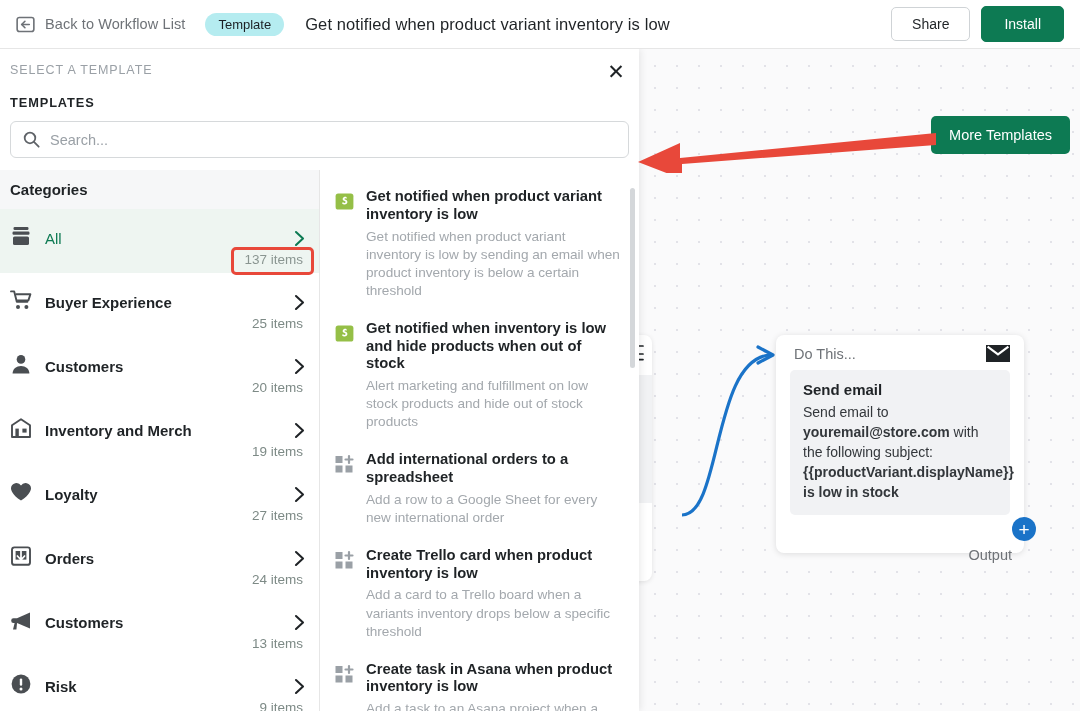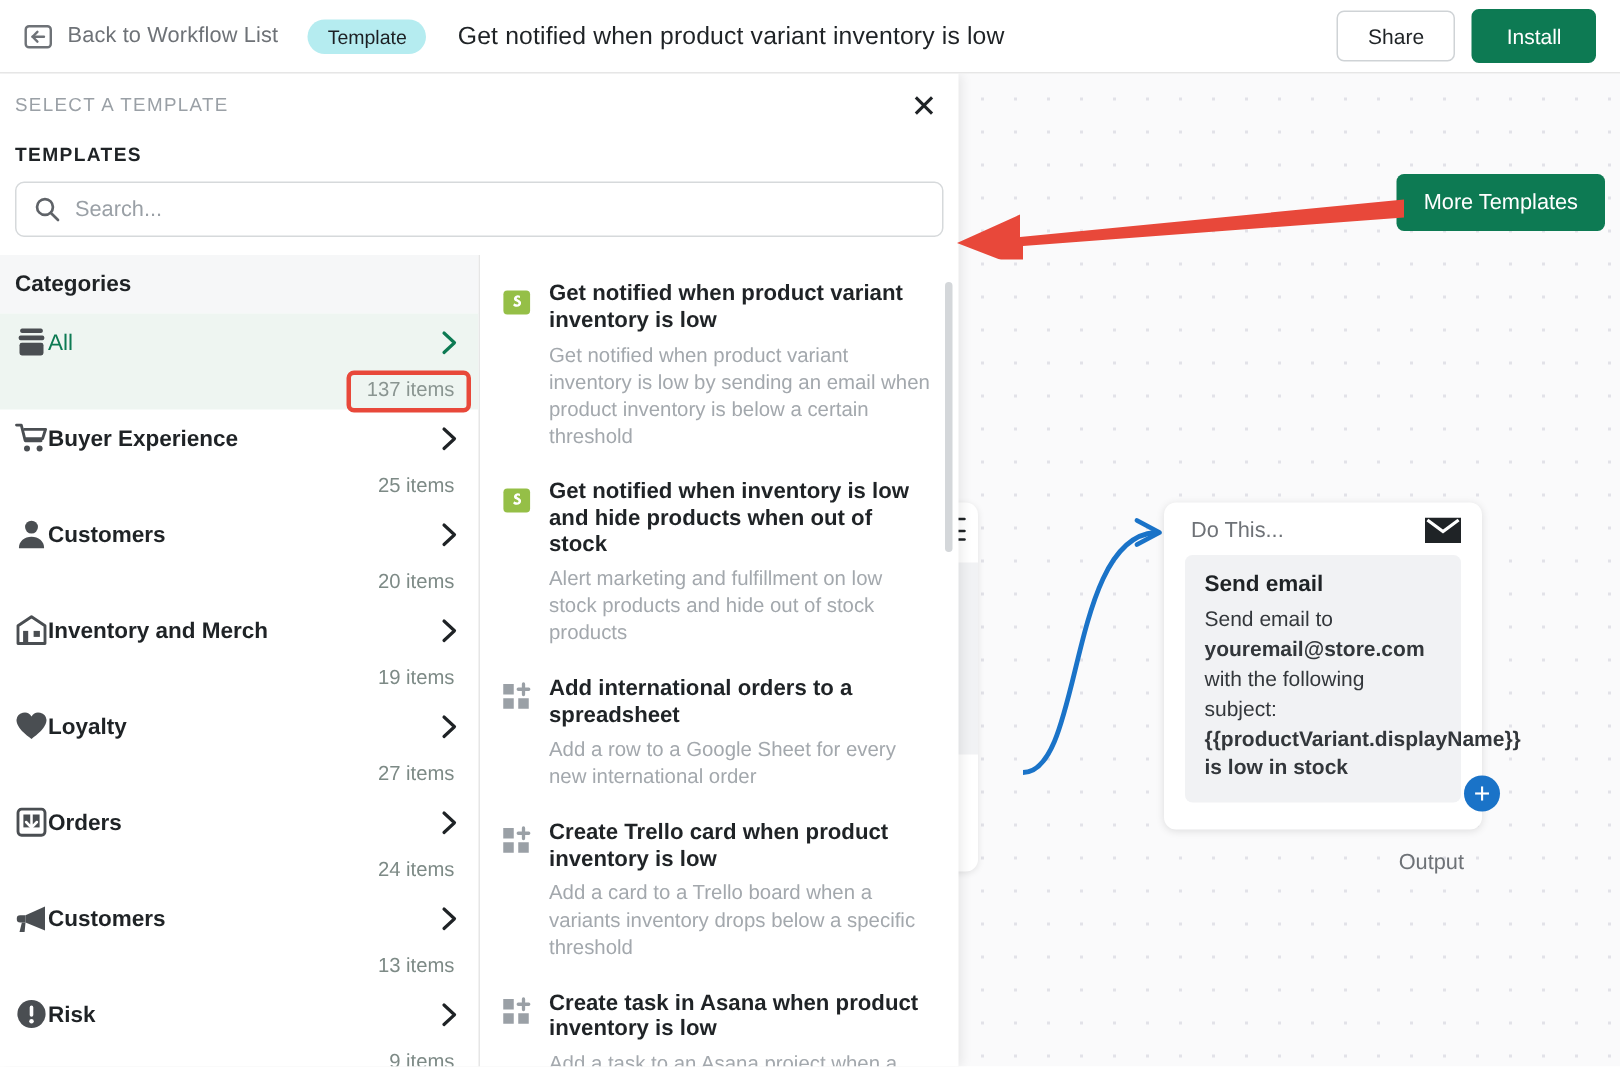--- a/index.html
+++ b/index.html
@@ -82,21 +82,21 @@
   .np-l1 { position:absolute; left:-4px; top: 24px; font-size:14.5px; color:#33373b; font-weight:700;}
   .np-l2 { position:absolute; left:-6px; top: 176px; font-size:14.5px; color:#33373b; font-weight:700;}
   .np-l3 { position:absolute; left:-6px; top: 208px; font-size:14.5px; color:#33373b;}
   .np-plus {
     position:absolute; left: 24px; top: 202px; width: 24px; height: 24px;
     border-radius: 50%; background:#1a73c8; color:#fff; font-size:18px;
     display:flex; align-items:center; justify-content:center; line-height:1;
   }
 
   .node-do {
-    position: absolute; left: 776px; top: 286px; width: 212px; height: 218px;
+    position: absolute; left: 776px; top: 286px; width: 248px; height: 218px;
     background: #ffffff; border-radius: 8px;
     box-shadow: 0 1px 6px rgba(0,0,0,.12); z-index: 12;
   }
   .do-head {
     display: flex; align-items: center; justify-content: space-between;
     padding: 10px 14px 6px 18px;
   }
   .do-head-title { font-size: 14.5px; color: #6e7277; }
   .do-card {
     margin: 2px 14px 11px 14px; background: #f1f2f4; border-radius: 5px;
@@ -159,21 +159,21 @@
     display: flex; flex-direction: column;
   }
   .cats-header {
     background: #f6f7f8; padding: 11px 0 11px 10px;
     font-size: 15px; font-weight: 700; color: #1f2326;
   }
   .cat-row {
     position: relative; height: 64px; padding: 0 14px 0 10px; cursor: pointer;
   }
   .cat-row.active { background: #eef5f1; }
-  .cat-top { display: flex; align-items: center; height: 38px; }
+  .cat-top { display: flex; align-items: flex-end; height: 38px; gap: 13px; }
   .cat-icon { width: 22px; height: 22px; flex: none; display: block; }
   .cat-label { font-size: 15px; color: #1f2326; font-weight: 700; }
   .cat-row.active .cat-label { color: #0d7a53; font-weight: 400; }
   .chev { margin-left: auto; width: 11px; height: 17px; display: block; }
   .cat-count {
     position: absolute; right: 16px; bottom: 6px;
     font-size: 13.5px; color: #7d8a86;
   }
   .cat-row.active .cat-count { color: #8a9591; }
   .count-highlight {

